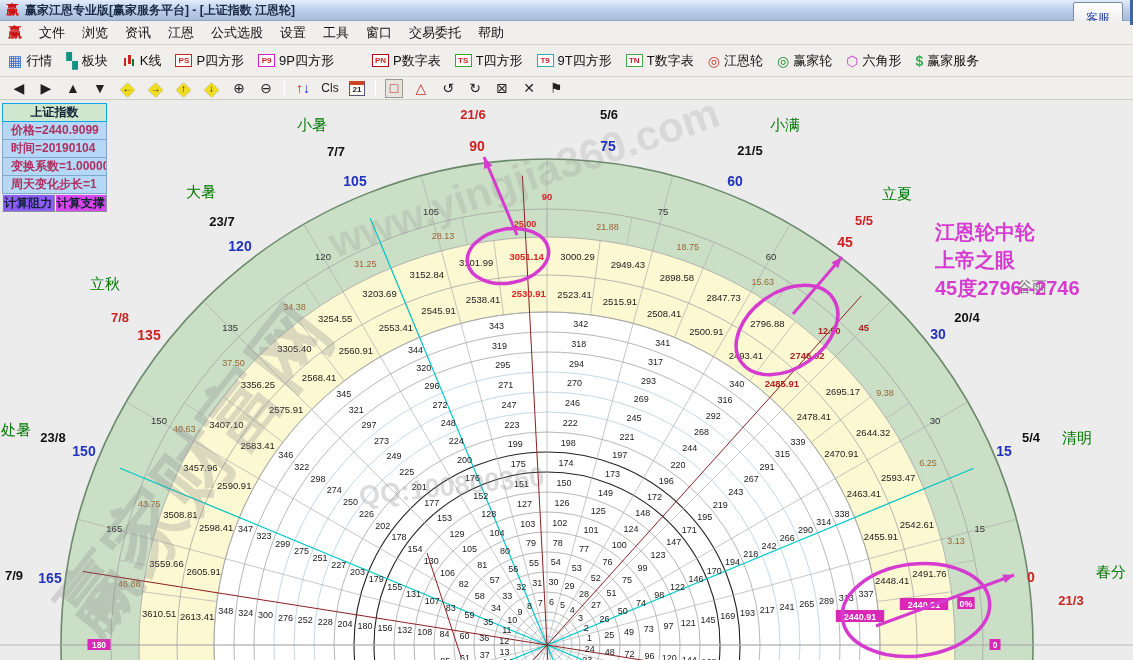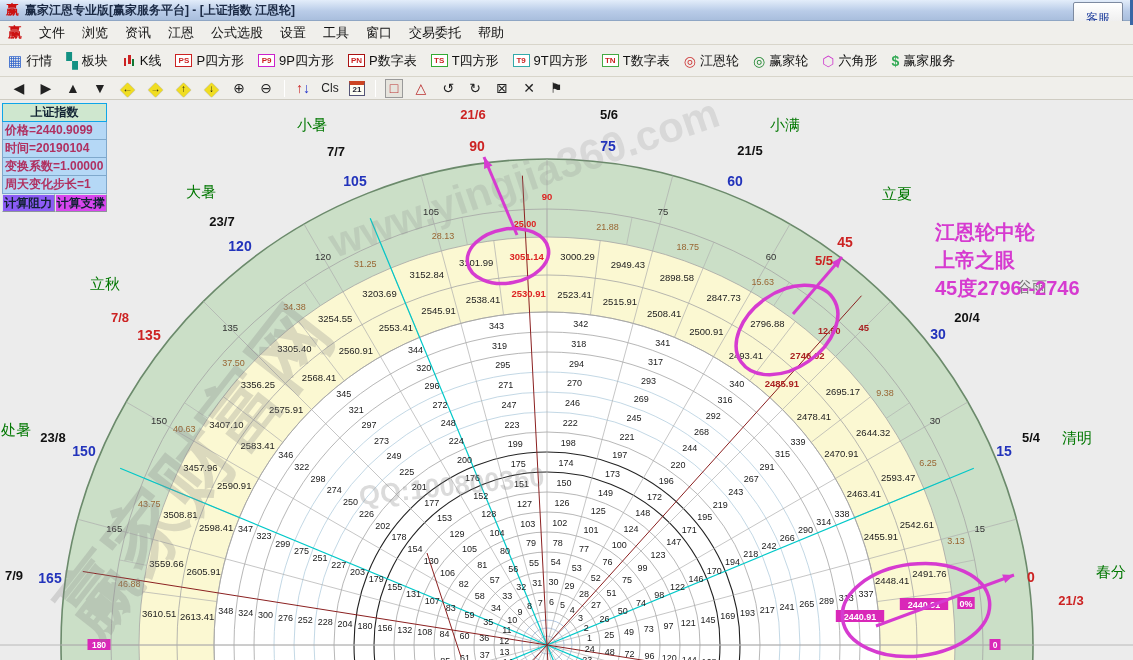--- a/index.html
+++ b/index.html
@@ -59,21 +59,21 @@
     font-weight:bold; z-index:10; }
   .ol-term { font-weight:normal; }
   #gann-note { position:absolute; left:935px; top:118px; color:#d63bd0; font-size:20px;
     font-weight:bold; line-height:28px; z-index:11; }
   
   #side-panel { position:absolute; left:2px; top:3px; width:105px; z-index:20;
     font-size:12px; }
   #side-panel .hd { background:#cfe7cf; border:1px solid #0ea5e9; text-align:center;
     font-weight:bold; color:#123; height:19px; line-height:17px; }
   #side-panel .row { background:#b5d8f6; border:1px solid #7fa8cc; border-top:none;
-    color:#b03060; font-weight:bold; height:18px; line-height:16px; padding-left:2px;
+    color:#b03060; font-weight:bold; height:18px; line-height:16px; padding-left:8px;
     white-space:nowrap; overflow:hidden;}
   #side-panel .btns { display:flex; }
   #side-panel .btn { height:18px; line-height:16px; text-align:center; flex:1;
     border:1px outset #dbe6ee; font-weight:bold; color:#123; cursor:default;}
   #btn-resist { background:#8b5cf6; }
   #btn-support { background:#d946ef; }
 </style>
 </head>
 <body>
 
@@ -114,21 +114,21 @@
     </span>
     <span class="tb1-item">
       <span class="ic ic-box" style="color: rgb(204, 34, 34); border-color: rgb(204, 34, 34);">PS</span>
       <span>P四方形</span>
     </span>
     <span class="tb1-item">
       <span class="ic ic-box" style="color: rgb(204, 34, 34); border-color: rgb(204, 34, 204);">P9</span>
       <span>9P四方形</span>
     </span>
     <span class="tb1-item">
-      <span class="ic ic-box" style="color: rgb(204, 34, 34); border-color: rgb(170, 17, 17);">PN</span>
+      <span class="ic ic-box" style="color: rgb(204, 34, 34); border-color: rgb(170, 17, 17); margin-left: 24px;">PN</span>
       <span>P数字表</span>
     </span>
     <span class="tb1-item">
       <span class="ic ic-box" style="color: rgb(204, 34, 34); border-color: rgb(51, 170, 51);">TS</span>
       <span>T四方形</span>
     </span>
     <span class="tb1-item">
       <span class="ic ic-box" style="color: rgb(204, 34, 34); border-color: rgb(51, 170, 170);">T9</span>
       <span>9T四方形</span>
     </span>
@@ -623,21 +623,21 @@
     <div class="outer-label" style="left: 336px; top: 51px; color: rgb(17, 17, 17); font-size: 13px;">7/7</div>
     <div class="outer-label" style="left: 355px; top: 81px; color: rgb(34, 51, 187); font-size: 14px;">105</div>
     <div class="outer-label" style="left: 473px; top: 14px; color: rgb(204, 34, 34); font-size: 13px;">21/6</div>
     <div class="outer-label" style="left: 477px; top: 46px; color: rgb(204, 34, 34); font-size: 14px;">90</div>
     <div class="outer-label" style="left: 609px; top: 14px; color: rgb(17, 17, 17); font-size: 13px;">5/6</div>
     <div class="outer-label" style="left: 608px; top: 46px; color: rgb(34, 51, 187); font-size: 14px;">75</div>
     <div class="outer-label ol-term" style="left: 785px; top: 25px; color: rgb(0, 119, 0); font-size: 15px;">小满</div>
     <div class="outer-label" style="left: 750px; top: 50px; color: rgb(17, 17, 17); font-size: 13px;">21/5</div>
     <div class="outer-label" style="left: 735px; top: 81px; color: rgb(34, 51, 187); font-size: 14px;">60</div>
     <div class="outer-label ol-term" style="left: 897px; top: 94px; color: rgb(0, 119, 0); font-size: 15px;">立夏</div>
-    <div class="outer-label" style="left: 824px; top: 120px; color: rgb(204, 34, 34); font-size: 13px; margin-top: 40px;">5/5</div>
+    <div class="outer-label" style="left: 864px; top: 120px; color: rgb(204, 34, 34); font-size: 13px;">5/5</div>
     <div class="outer-label" style="left: 845px; top: 142px; color: rgb(204, 34, 34); font-size: 14px;">45</div>
     <div class="outer-label ol-term" style="left: 1032px; top: 187px; color: #737373; font-size: 15px;">谷雨</div>
     <div class="outer-label" style="left: 967px; top: 217px; color: rgb(17, 17, 17); font-size: 13px;">20/4</div>
     <div class="outer-label" style="left: 938px; top: 234px; color: rgb(34, 51, 187); font-size: 14px;">30</div>
     <div class="outer-label ol-term" style="left: 1077px; top: 338px; color: rgb(0, 119, 0); font-size: 15px;">清明</div>
     <div class="outer-label" style="left: 1031px; top: 337px; color: rgb(17, 17, 17); font-size: 13px;">5/4</div>
     <div class="outer-label" style="left: 1004px; top: 351px; color: rgb(34, 51, 187); font-size: 14px;">15</div>
     <div class="outer-label ol-term" style="left: 1111px; top: 472px; color: rgb(0, 119, 0); font-size: 15px;">春分</div>
     <div class="outer-label" style="left: 1071px; top: 476px; color: rgb(204, 34, 34); font-size: 13px; margin-top: 24px;">21/3</div>
     <div class="outer-label" style="left: 1031px; top: 477px; color: rgb(204, 34, 34); font-size: 14px;">0</div>

